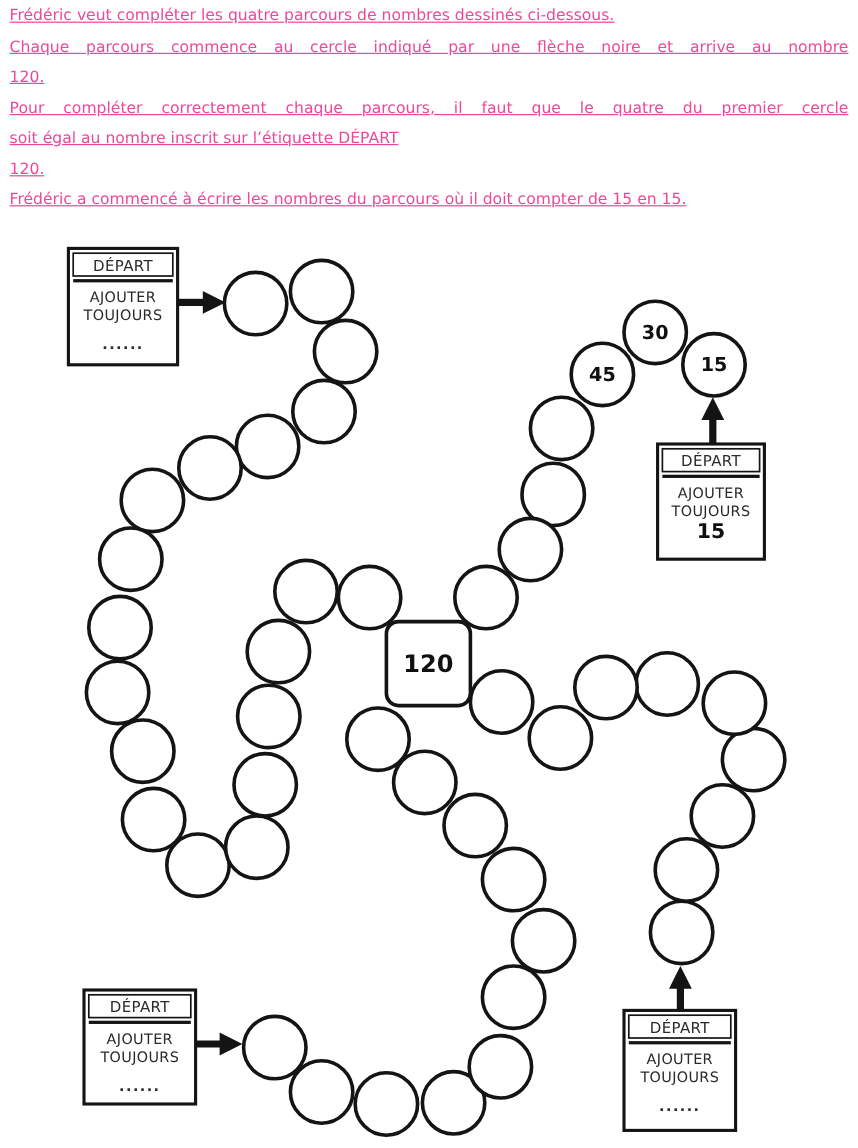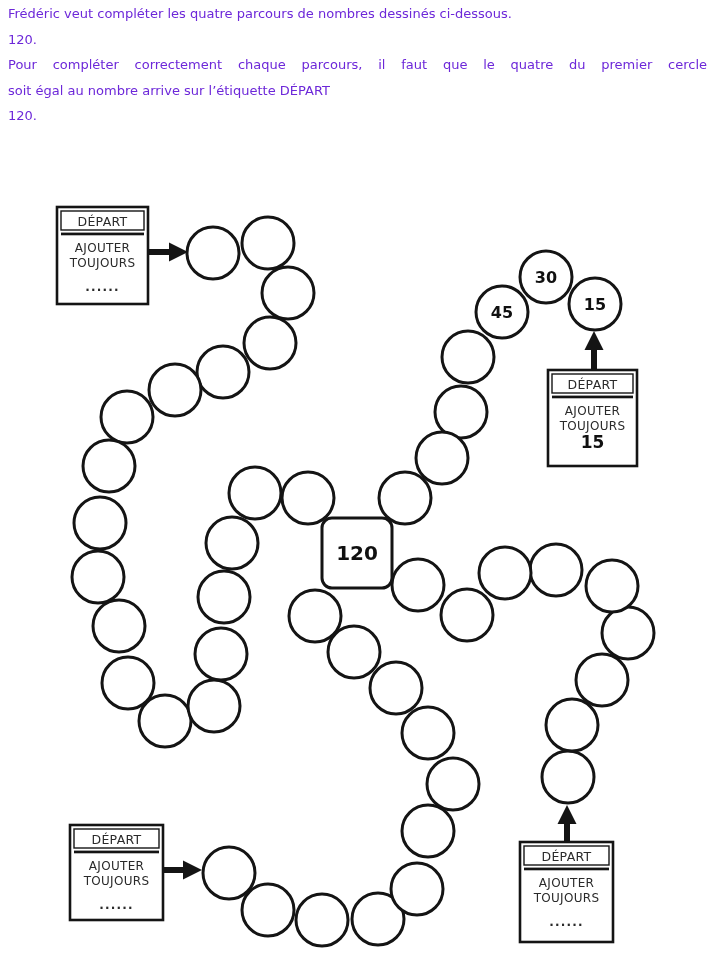--- a/index.html
+++ b/index.html
@@ -1,33 +1,35 @@
 <!DOCTYPE html>
 <html><head>
 <meta charset="utf-8">
 <style>
   html,body{margin:0;padding:0;background:#ffffff;}
   body{width:715px;height:957px;overflow:hidden;position:relative;
        font-family:"DejaVu Sans",sans-serif;}
   .intro{position:absolute;left:8px;top:1px;width:699px;
-         font-size:13px;line-height:25.5px;color:#6d28d9;}
+         font-size:13px;line-height:25.5px;color:#ec4899;text-decoration:underline;}
   .line{height:25.5px;}
   .line.j{text-align:justify;text-align-last:justify;}
   #diagram{position:absolute;left:0;top:0;}
   #diagram text{font-family:"DejaVu Sans",sans-serif;}
 </style>
 </head>
 <body>
 
 <div class="intro">
   <div class="line">Frédéric veut compléter les quatre parcours de nombres dessinés ci-dessous.</div>
+  <div class="line j">Chaque parcours commence au cercle indiqué par une flèche noire et arrive au nombre</div>
   <div class="line">120.</div>
   <div class="line j">Pour compléter correctement chaque parcours, il faut que le quatre du premier cercle</div>
-  <div class="line">soit égal au nombre arrive sur l’étiquette DÉPART</div>
+  <div class="line">soit égal au nombre inscrit sur l’étiquette DÉPART</div>
   <div class="line">120.</div>
+  <div class="line">Frédéric a commencé à écrire les nombres du parcours où il doit compter de 15 en 15.</div>
 </div>
 
 <svg id="diagram" width="715" height="957" viewBox="0 0 715 957">
     <g>
       <circle cx="213" cy="253" r="26" fill="#ffffff" stroke="#141414" stroke-width="3"></circle>
       <circle cx="268" cy="243" r="26" fill="#ffffff" stroke="#141414" stroke-width="3"></circle>
       <circle cx="288" cy="293" r="26" fill="#ffffff" stroke="#141414" stroke-width="3"></circle>
       <circle cx="270" cy="343" r="26" fill="#ffffff" stroke="#141414" stroke-width="3"></circle>
       <circle cx="223" cy="372" r="26" fill="#ffffff" stroke="#141414" stroke-width="3"></circle>
       <circle cx="175" cy="390" r="26" fill="#ffffff" stroke="#141414" stroke-width="3"></circle>

